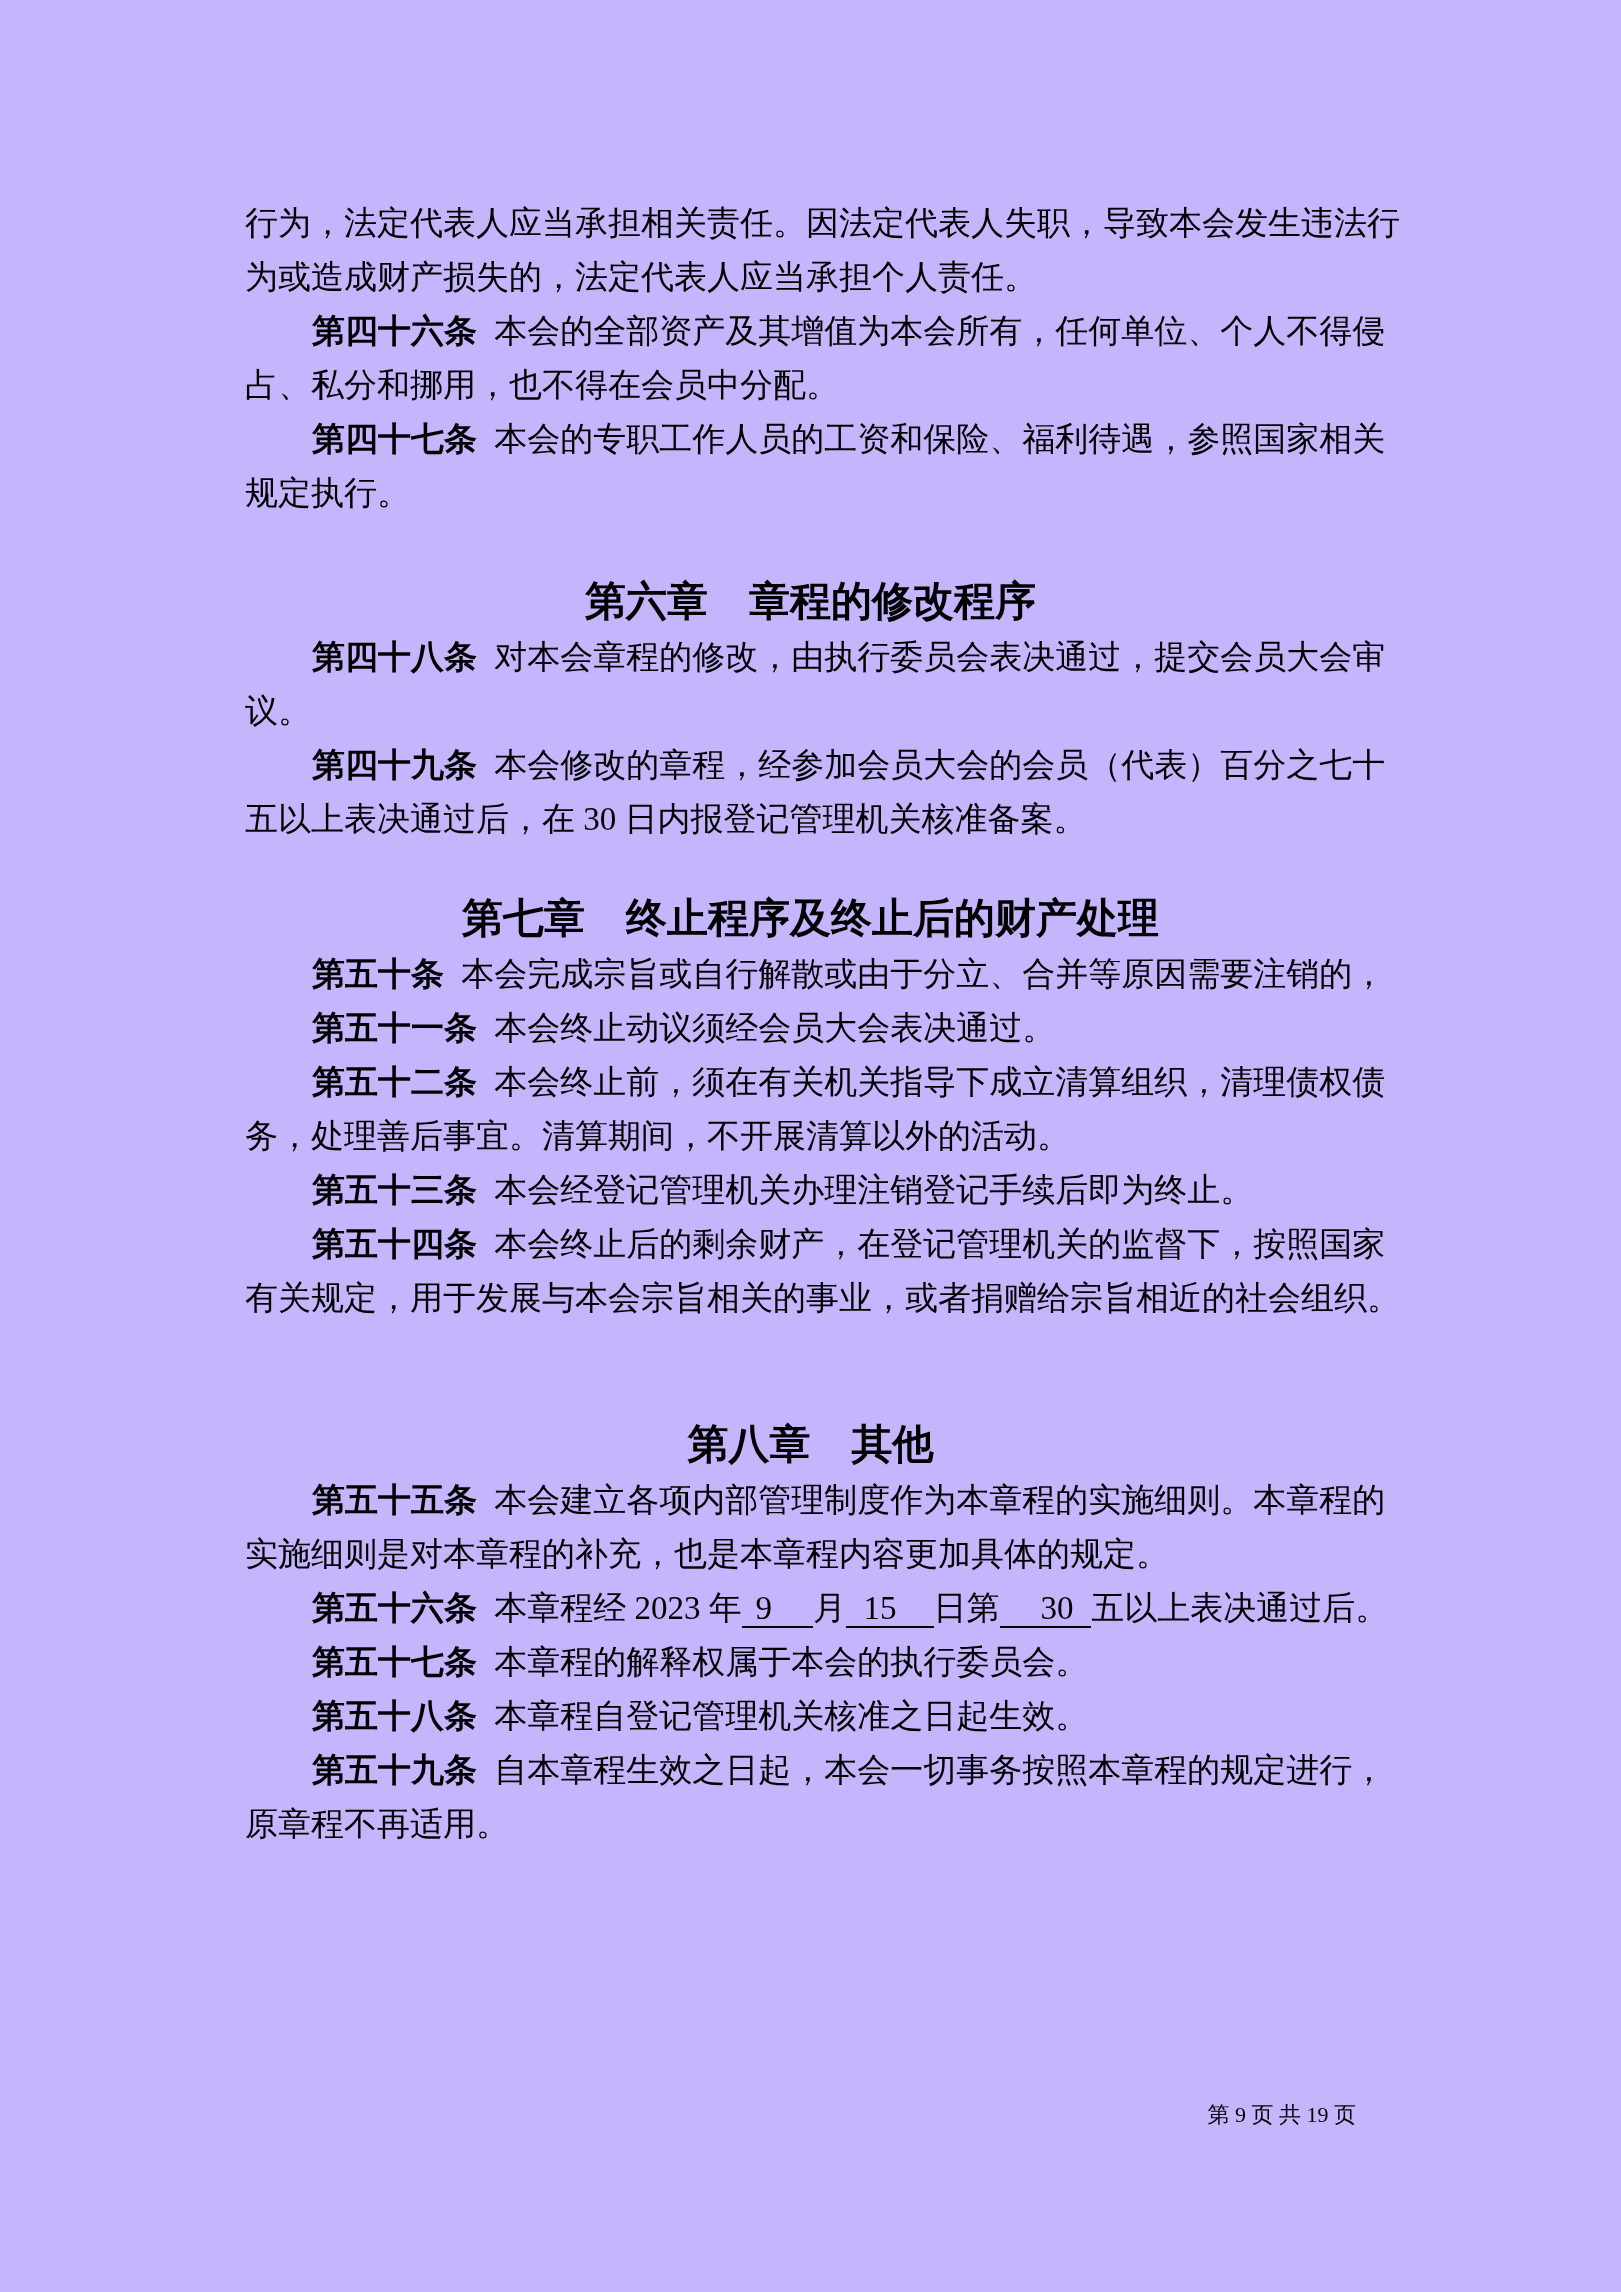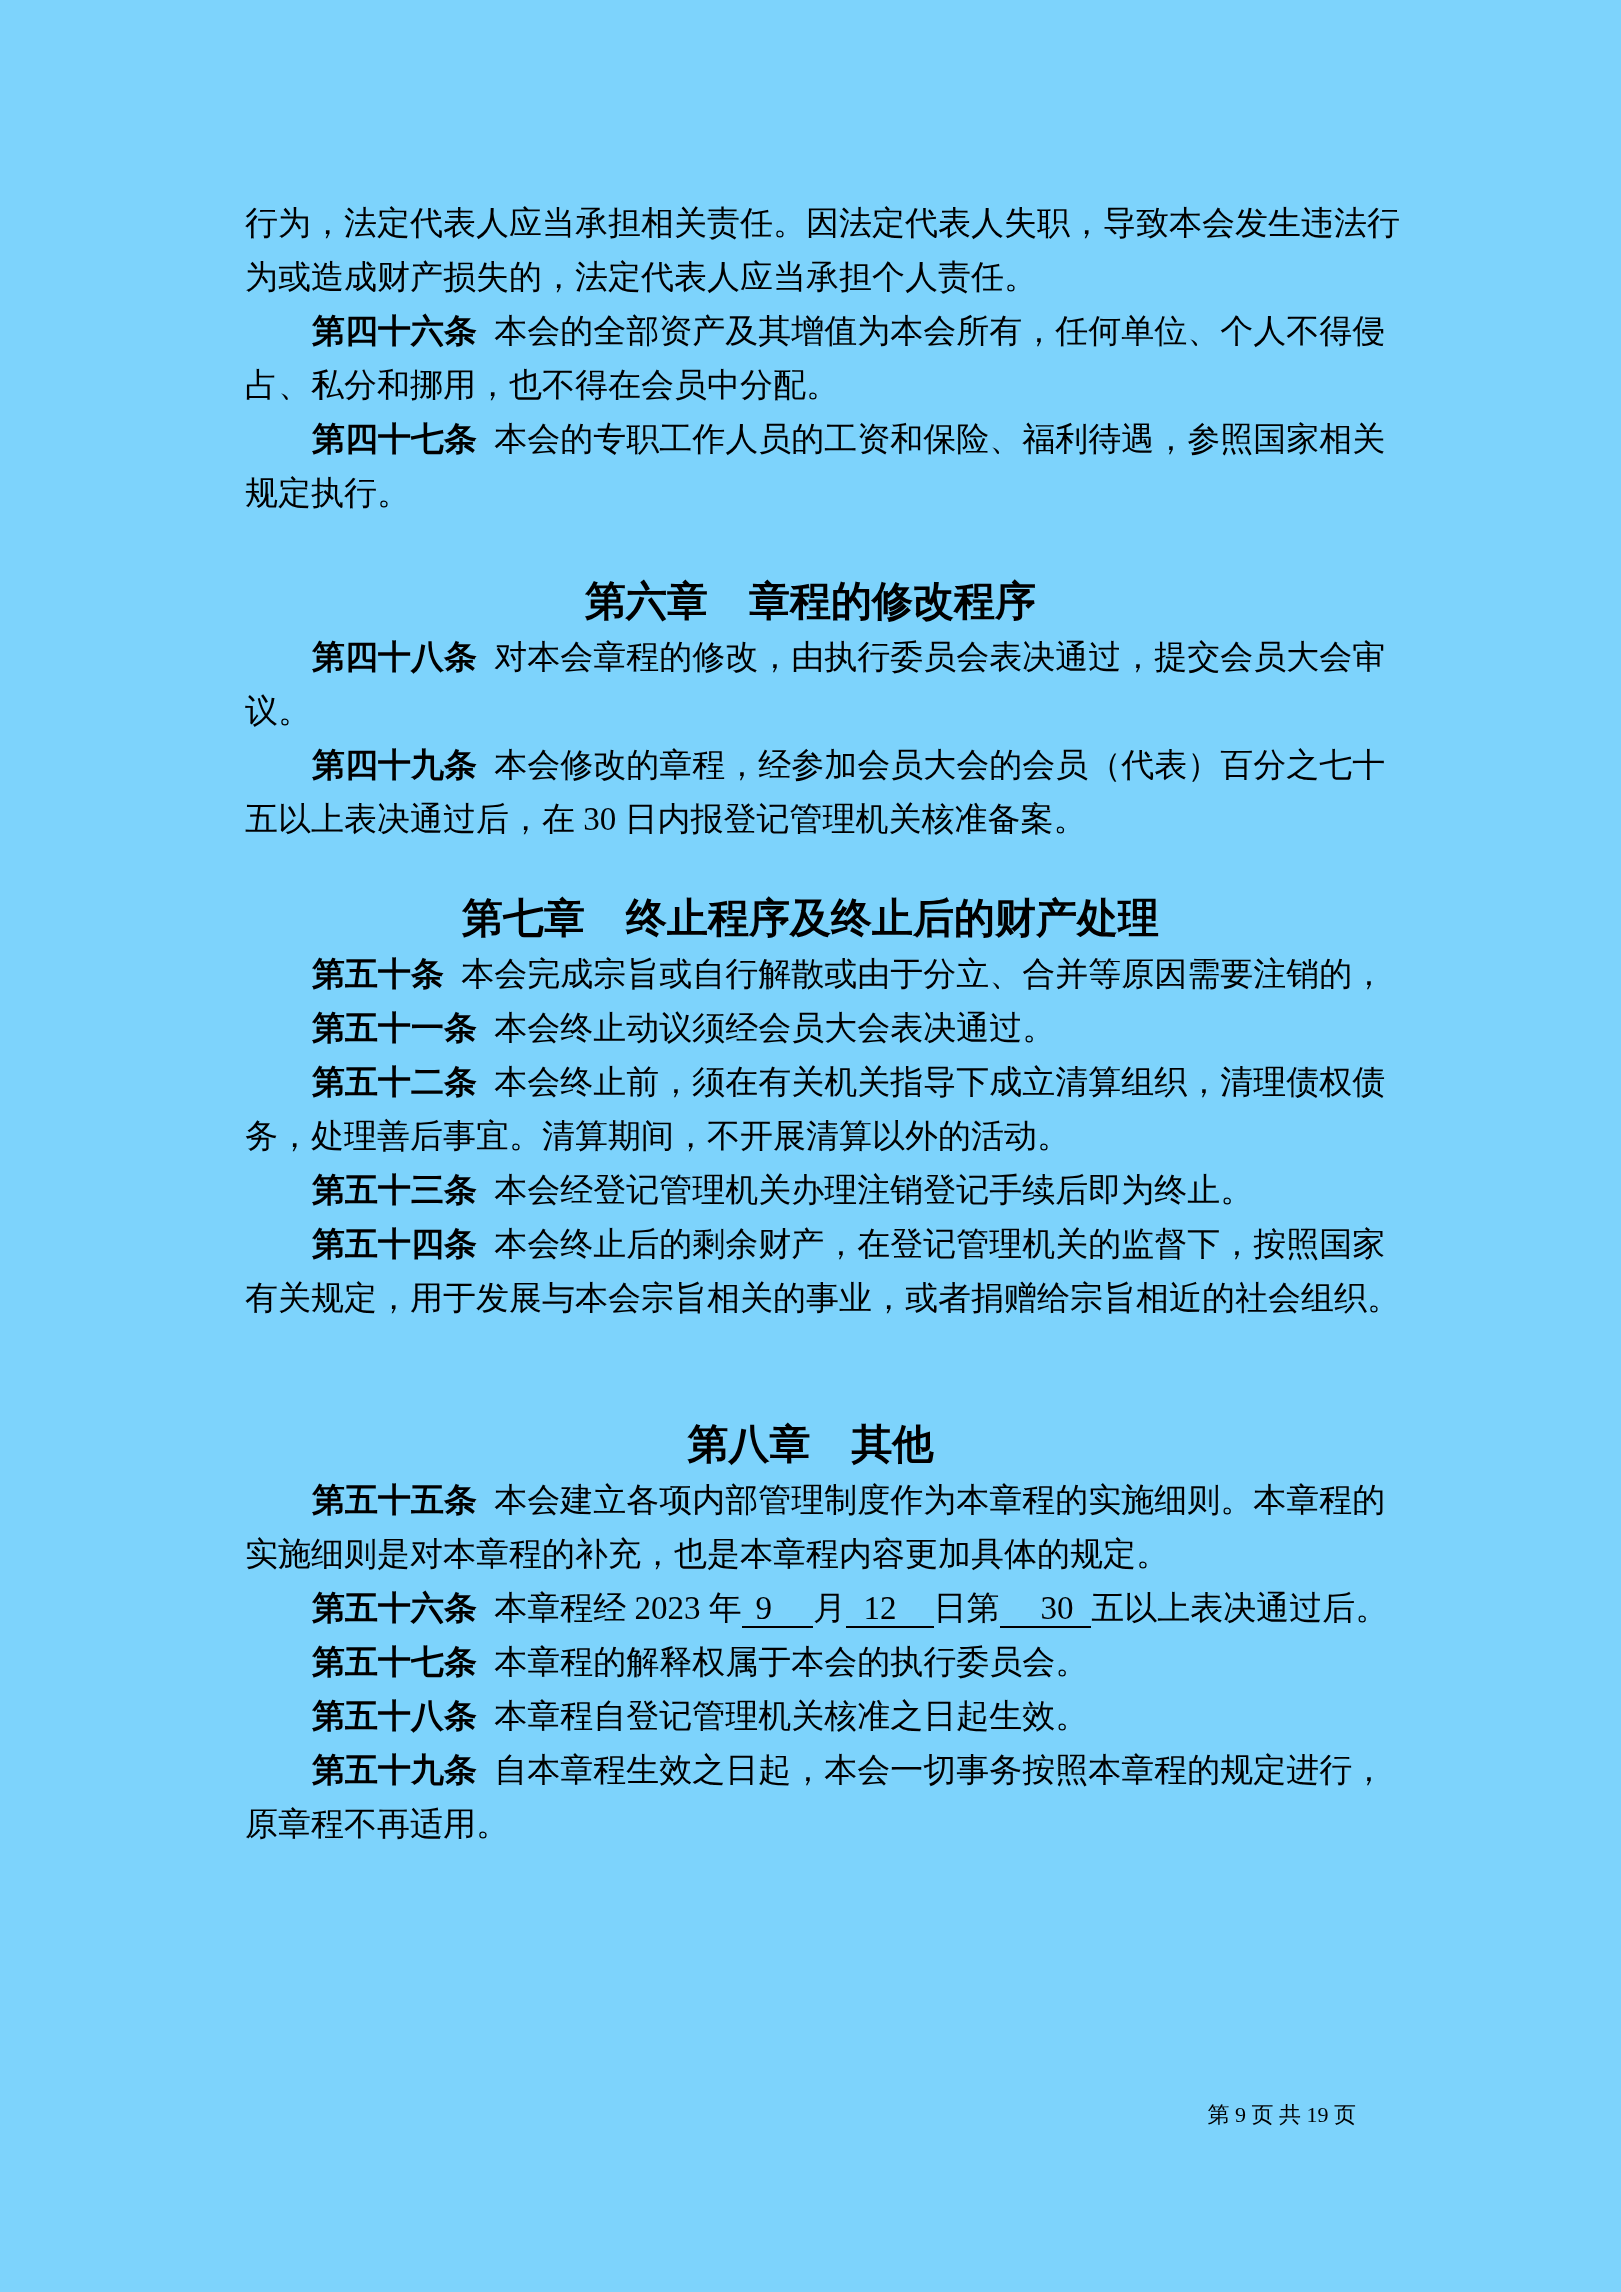--- a/index.html
+++ b/index.html
@@ -4,21 +4,21 @@
 <style>
   html, body {
     margin: 0;
     padding: 0;
     background: #ffffff;
   }
   .page {
     position: relative;
     width: 1621px;
     height: 2293px;
-    background: #7dd3fc;
+    background: #c4b5fd;
     color: #000000;
     font-family: "Liberation Serif", "DejaVu Serif", serif;
     overflow: hidden;
   }
   .sec {
     position: absolute;
     left: 245px;
     width: 1215px;
   }
   .ln {
@@ -97,21 +97,21 @@
     <div class="ln indent"><b class="term">第五十三条</b><span> 本会经登记管理机关办理注销登记手续后即为终止。</span></div>
     <div class="ln indent"><b class="term">第五十四条</b><span> 本会终止后的剩余财产，在登记管理机关的监督下，按照国家</span></div>
     <div class="ln">有关规定，用于发展与本会宗旨相关的事业，或者捐赠给宗旨相近的社会组织。</div>
   </section>
 
   <h2 class="chapter" style="top:1416px">第八章　其他</h2>
 
   <section class="sec" style="top:1473px">
     <div class="ln indent"><b class="term">第五十五条</b><span> 本会建立各项内部管理制度作为本章程的实施细则。本章程的</span></div>
     <div class="ln">实施细则是对本章程的补充，也是本章程内容更加具体的规定。</div>
-    <div class="ln indent"><b class="term">第五十六条</b><span> 本章程经 2023 年</span><span class="blank blank-9">9</span><span>月</span><span class="blank blank-14">12</span><span>日第</span><span class="blank blank-30">30</span><span>五以上表决通过后。</span></div>
+    <div class="ln indent"><b class="term">第五十六条</b><span> 本章程经 2023 年</span><span class="blank blank-9">9</span><span>月</span><span class="blank blank-14">15</span><span>日第</span><span class="blank blank-30">30</span><span>五以上表决通过后。</span></div>
     <div class="ln indent"><b class="term">第五十七条</b><span> 本章程的解释权属于本会的执行委员会。</span></div>
     <div class="ln indent"><b class="term">第五十八条</b><span> 本章程自登记管理机关核准之日起生效。</span></div>
     <div class="ln indent"><b class="term">第五十九条</b><span> 自本章程生效之日起，本会一切事务按照本章程的规定进行，</span></div>
     <div class="ln">原章程不再适用。</div>
   </section>
 
   <div class="footer">第 9 页 共 19 页</div>
 
 </div>
 

